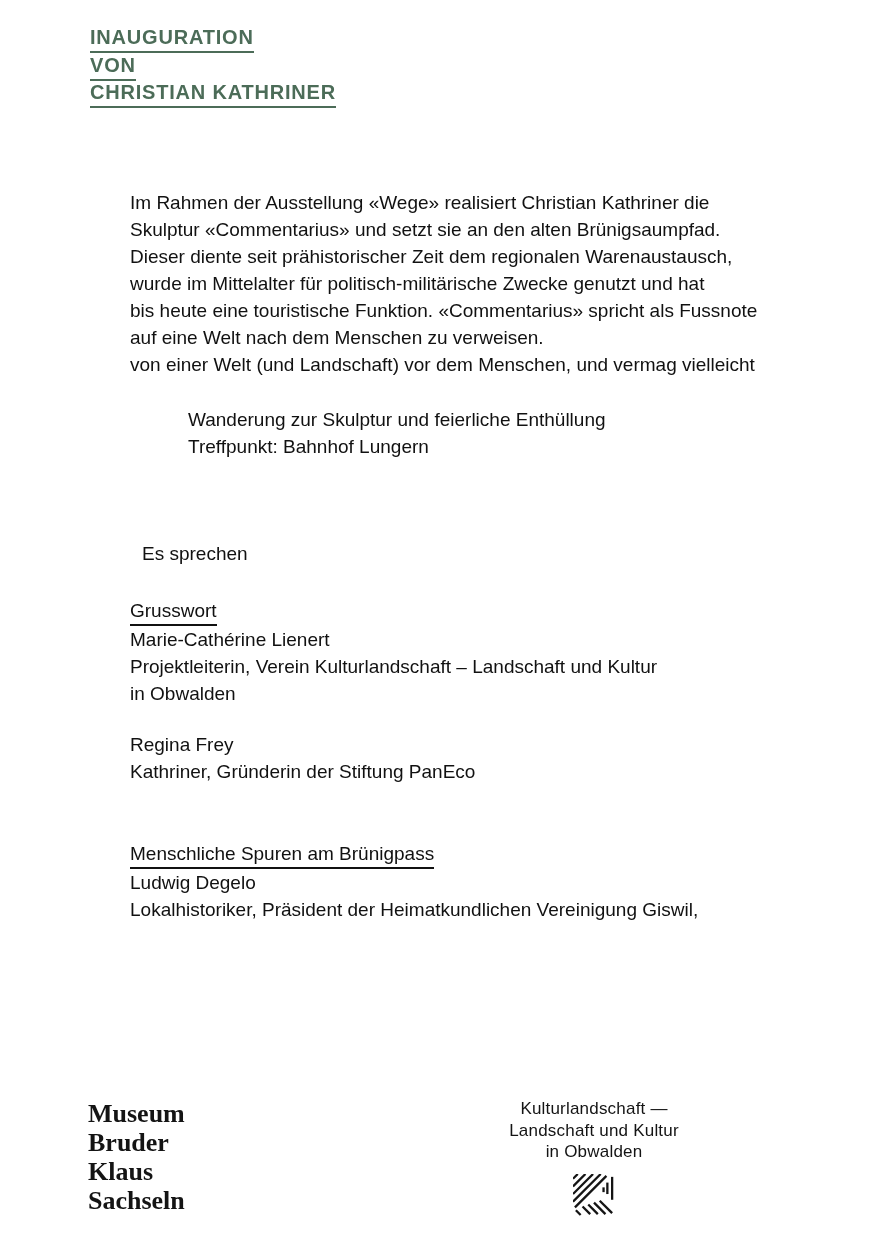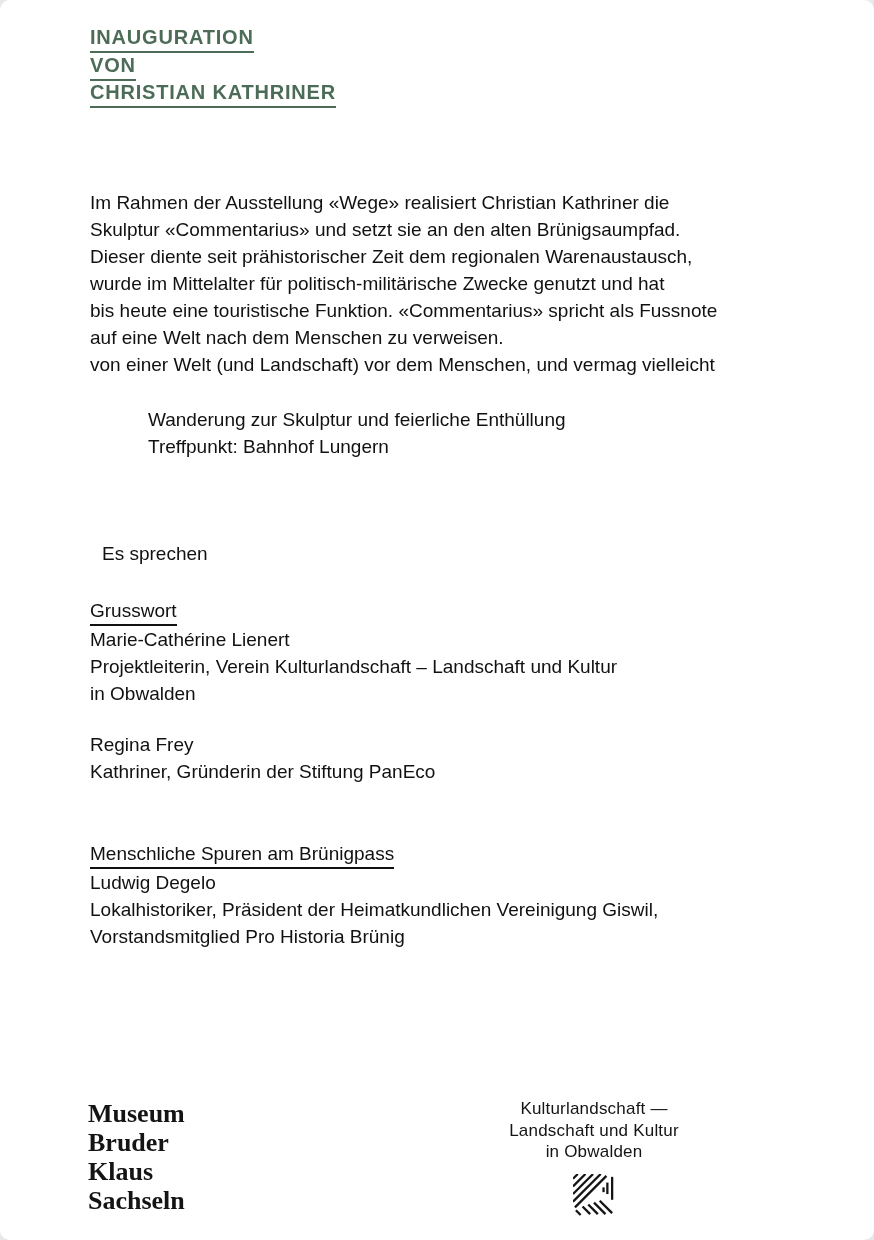--- a/index.html
+++ b/index.html
@@ -11,21 +11,20 @@
   html, body { background: #e8e8e8; }
   .page {
     position: relative;
     width: 874px;
     height: 1240px;
     margin: 0 auto;
     background: var(--background);
     font-family: "Liberation Sans", "DejaVu Sans", sans-serif;
     color: var(--text);
     overflow: hidden;
-    border-radius: 10px;
   }
 
   
   .title-block {
     position: absolute;
     left: 90px;
     top: 26px;
   }
   .title-line { height: 27.5px; white-space: nowrap; }
   .title-line .u-accent {
@@ -33,21 +32,21 @@
     font-size: 20px;
     font-weight: 700;
     letter-spacing: 0.8px;
     line-height: 23px;
     color: var(--accent);
     border-bottom: 2px solid var(--accent);
     padding-bottom: 2px;
   }
 
   
-  .body-text { font-size: 19px; line-height: 27px; color: var(--text); }
+  .body-text { font-size: 19px; line-height: 27px; color: var(--text); margin-left: 40px; }
   .nowrap { white-space: nowrap; }
 
   .intro-block   { position: absolute; left: 90px;  top: 189px; }
   .event-block   { position: absolute; left: 148px; top: 406px; }
   .speak-heading { position: absolute; left: 102px;  top: 540px; }
   .speaker-0     { position: absolute; left: 90px;  top: 597px; }
   .speaker-1     { position: absolute; left: 90px;  top: 731px; }
   .speaker-2     { position: absolute; left: 90px;  top: 840px; }
 
   .u-dark {
@@ -126,21 +125,20 @@
 
   <div class="speaker-1 body-text">
     <div class="nowrap">Regina Frey</div>
     <div class="nowrap">Kathriner, Gründerin der Stiftung PanEco</div>
   </div>
 
   <div class="speaker-2 body-text">
     <div class="nowrap"><span class="u-dark">Menschliche Spuren am Brünigpass</span></div>
     <div class="nowrap">Ludwig Degelo</div>
     <div class="nowrap">Lokalhistoriker, Präsident der Heimatkundlichen Vereinigung Giswil,</div>
-    <div class="nowrap">Vorstandsmitglied Pro Historia Brünig</div>
   </div>
 
   <div class="museum-block">
     <div>Museum</div>
     <div>Bruder</div>
     <div>Klaus</div>
     <div>Sachseln</div>
   </div>
 
   <div class="org-block">

